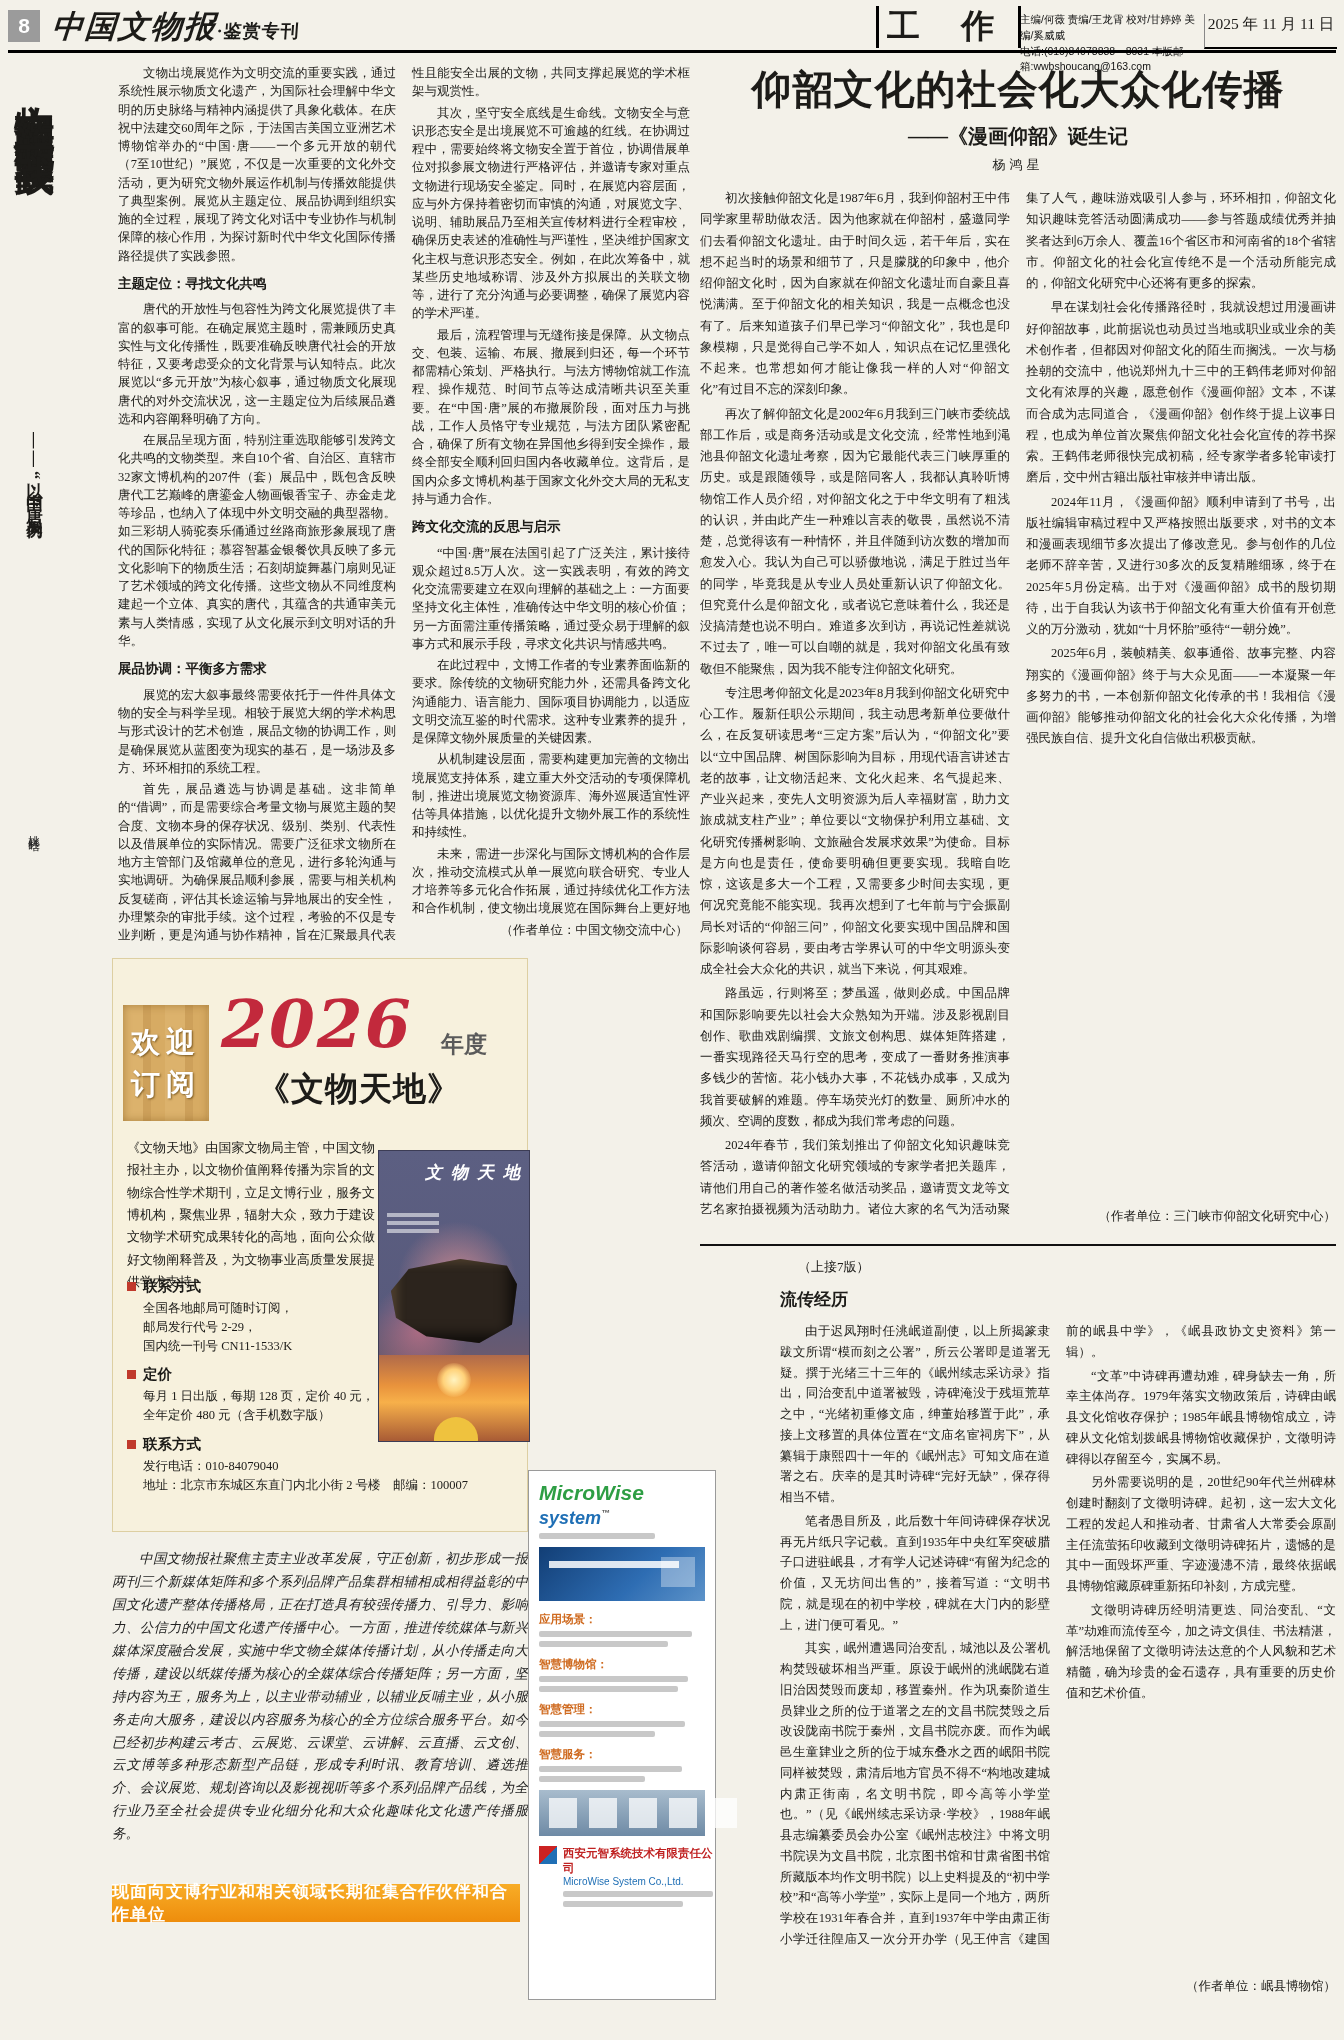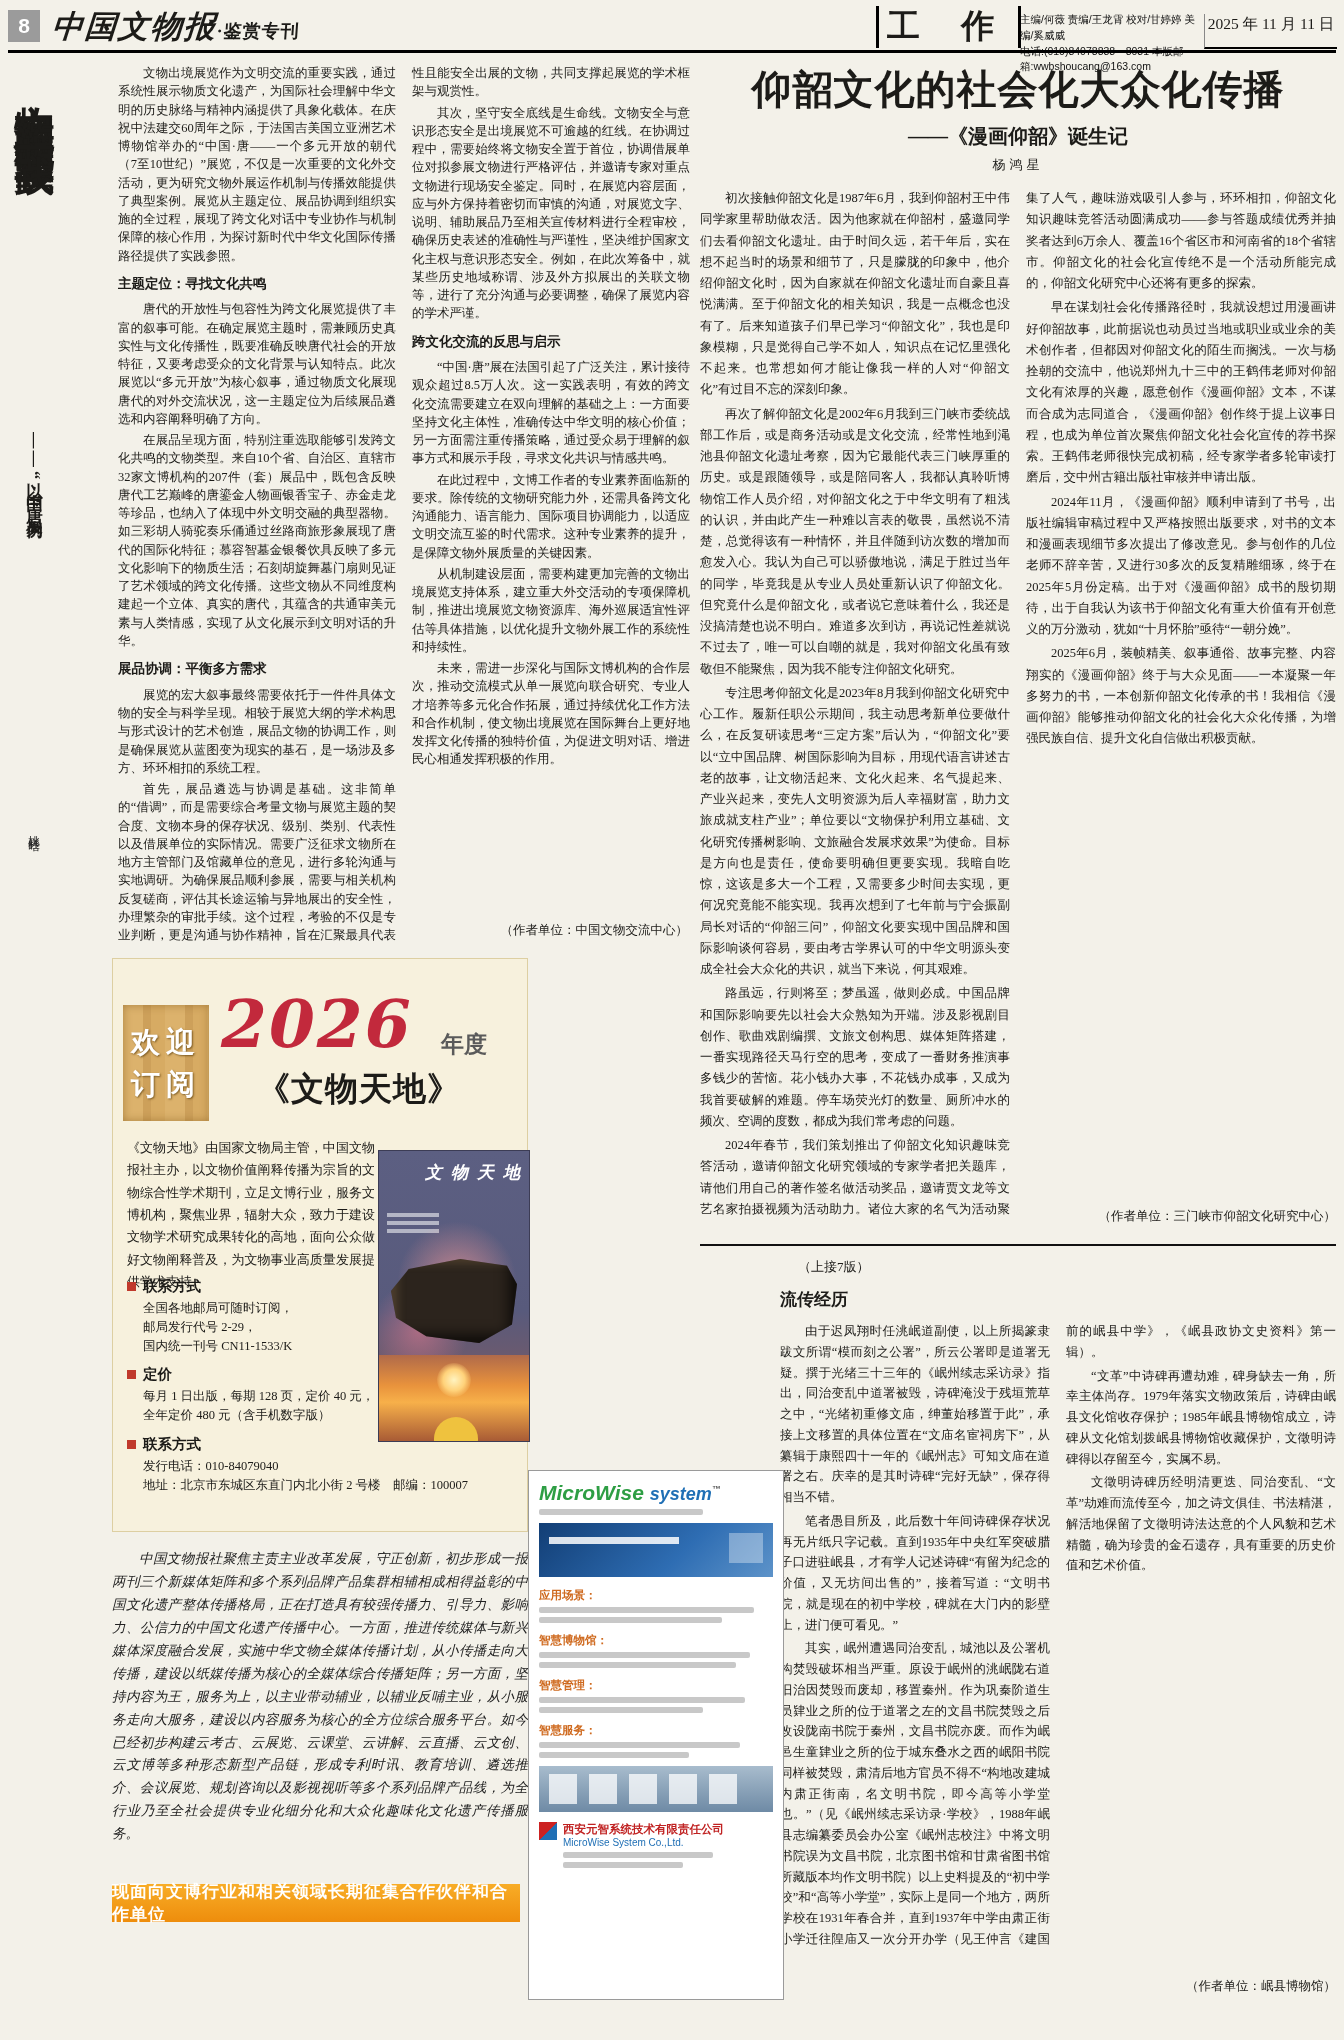--- a/index.html
+++ b/index.html
@@ -86,21 +86,21 @@
   .sq{display:inline-block;width:9px;height:9px;background:#c0392b;margin-right:7px;}
   .subsec .sl{font-size:12.5px;line-height:1.5;margin-left:16px;}
   
   .promo{position:absolute;left:112px;top:1548px;width:416px;font-size:13.5px;line-height:1.7;
          font-style:italic;text-align:justify;text-indent:2em;color:#222;}
   .banner{position:absolute;left:112px;top:1884px;width:408px;height:38px;
           background:linear-gradient(180deg,#f8ad27,#ee8d0c);color:#fff;font-weight:bold;
           font-family:"Liberation Sans",sans-serif;font-size:17px;letter-spacing:1px;
           display:flex;align-items:center;justify-content:center;}
   
-  .mw{position:absolute;left:528px;top:1470px;width:256px;height:530px;background:#fff;
+  .mw{position:absolute;left:528px;top:1470px;width:188px;height:530px;background:#fff;
       border:1px solid #9a9a9a;box-sizing:border-box;padding:10px;font-family:"Liberation Sans",sans-serif;}
   .mw-brand{font-style:italic;font-weight:bold;font-size:21px;color:#2e9e44;}
   .mw-brand .b2{color:#1f6fb5;font-size:18px;}
   .mw-brand sup{font-size:9px;color:#555;}
   .bar{height:6px;background:#c8c8c8;border-radius:2px;margin:4px 0;}
   .mw-banner{height:54px;margin:8px 0;background:linear-gradient(135deg,#123e75,#2e6db3 60%,#5d93c9);
              position:relative;overflow:hidden;}
   .mw-banner div{position:absolute;left:10px;top:14px;width:130px;height:7px;background:rgba(255,255,255,.85);}
   .mw-banner span{position:absolute;right:10px;top:10px;width:34px;height:30px;background:rgba(255,255,255,.35);}
   .mw-row{margin:7px 0;}
@@ -143,20 +143,21 @@
 
   <div class="left-body cols2">
   <p class="bpara">文物出境展览作为文明交流的重要实践，通过系统性展示物质文化遗产，为国际社会理解中华文明的历史脉络与精神内涵提供了具象化载体。在庆祝中法建交60周年之际，于法国吉美国立亚洲艺术博物馆举办的“中国·唐——一个多元开放的朝代（7至10世纪）”展览，不仅是一次重要的文化外交活动，更为研究文物外展运作机制与传播效能提供了典型案例。展览从主题定位、展品协调到组织实施的全过程，展现了跨文化对话中专业协作与机制保障的核心作用，为探讨新时代中华文化国际传播路径提供了实践参照。</p>
       <h4 class="subhead">主题定位：寻找文化共鸣</h4>
       <p class="bpara">唐代的开放性与包容性为跨文化展览提供了丰富的叙事可能。在确定展览主题时，需兼顾历史真实性与文化传播性，既要准确反映唐代社会的开放特征，又要考虑受众的文化背景与认知特点。此次展览以“多元开放”为核心叙事，通过物质文化展现唐代的对外交流状况，这一主题定位为后续展品遴选和内容阐释明确了方向。</p>
       <p class="bpara">在展品呈现方面，特别注重选取能够引发跨文化共鸣的文物类型。来自10个省、自治区、直辖市32家文博机构的207件（套）展品中，既包含反映唐代工艺巅峰的唐鎏金人物画银香宝子、赤金走龙等珍品，也纳入了体现中外文明交融的典型器物。如三彩胡人骑驼奏乐俑通过丝路商旅形象展现了唐代的国际化特征；慕容智墓金银餐饮具反映了多元文化影响下的物质生活；石刻胡旋舞墓门扇则见证了艺术领域的跨文化传播。这些文物从不同维度构建起一个立体、真实的唐代，其蕴含的共通审美元素与人类情感，实现了从文化展示到文明对话的升华。</p>
       <h4 class="subhead">展品协调：平衡多方需求</h4>
       <p class="bpara">展览的宏大叙事最终需要依托于一件件具体文物的安全与科学呈现。相较于展览大纲的学术构思与形式设计的艺术创造，展品文物的协调工作，则是确保展览从蓝图变为现实的基石，是一场涉及多方、环环相扣的系统工程。</p>
       <p class="bpara">首先，展品遴选与协调是基础。这非简单的“借调”，而是需要综合考量文物与展览主题的契合度、文物本身的保存状况、级别、类别、代表性以及借展单位的实际情况。需要广泛征求文物所在地方主管部门及馆藏单位的意见，进行多轮沟通与实地调研。为确保展品顺利参展，需要与相关机构反复磋商，评估其长途运输与异地展出的安全性，办理繁杂的审批手续。这个过程，考验的不仅是专业判断，更是沟通与协作精神，旨在汇聚最具代表性且能安全出展的文物，共同支撑起展览的学术框架与观赏性。</p>
       <p class="bpara">其次，坚守安全底线是生命线。文物安全与意识形态安全是出境展览不可逾越的红线。在协调过程中，需要始终将文物安全置于首位，协调借展单位对拟参展文物进行严格评估，并邀请专家对重点文物进行现场安全鉴定。同时，在展览内容层面，应与外方保持着密切而审慎的沟通，对展览文字、说明、辅助展品乃至相关宣传材料进行全程审校，确保历史表述的准确性与严谨性，坚决维护国家文化主权与意识形态安全。例如，在此次筹备中，就某些历史地域称谓、涉及外方拟展出的关联文物等，进行了充分沟通与必要调整，确保了展览内容的学术严谨。</p>
+      <p class="bpara">最后，流程管理与无缝衔接是保障。从文物点交、包装、运输、布展、撤展到归还，每一个环节都需精心策划、严格执行。与法方博物馆就工作流程、操作规范、时间节点等达成清晰共识至关重要。在“中国·唐”展的布撤展阶段，面对压力与挑战，工作人员恪守专业规范，与法方团队紧密配合，确保了所有文物在异国他乡得到安全操作，最终全部安全顺利回归国内各收藏单位。这背后，是国内众多文博机构基于国家文化外交大局的无私支持与通力合作。</p>
       <h4 class="subhead">跨文化交流的反思与启示</h4>
       <p class="bpara">“中国·唐”展在法国引起了广泛关注，累计接待观众超过8.5万人次。这一实践表明，有效的跨文化交流需要建立在双向理解的基础之上：一方面要坚持文化主体性，准确传达中华文明的核心价值；另一方面需注重传播策略，通过受众易于理解的叙事方式和展示手段，寻求文化共识与情感共鸣。</p>
       <p class="bpara">在此过程中，文博工作者的专业素养面临新的要求。除传统的文物研究能力外，还需具备跨文化沟通能力、语言能力、国际项目协调能力，以适应文明交流互鉴的时代需求。这种专业素养的提升，是保障文物外展质量的关键因素。</p>
       <p class="bpara">从机制建设层面，需要构建更加完善的文物出境展览支持体系，建立重大外交活动的专项保障机制，推进出境展览文物资源库、海外巡展适宜性评估等具体措施，以优化提升文物外展工作的系统性和持续性。</p>
       <p class="bpara">未来，需进一步深化与国际文博机构的合作层次，推动交流模式从单一展览向联合研究、专业人才培养等多元化合作拓展，通过持续优化工作方法和合作机制，使文物出境展览在国际舞台上更好地发挥文化传播的独特价值，为促进文明对话、增进民心相通发挥积极的作用。</p>
     </div>
   <div style="position:absolute;left:400px;top:922px;width:288px;text-align:right;font-size:12.5px;">（作者单位：中国文物交流中心）</div>
 
   <div class="r-head">
     <div class="r-title">仰韶文化的社会化大众化传播</div>
@@ -178,20 +179,21 @@
   <div class="midrule"></div>
 
   <div class="cont">
     <div class="jumpnote">（上接7版）</div>
     <div class="cont-head">流传经历</div>
     <div class="cont-body cols2">
         <p class="bpara">由于迟凤翔时任洮岷道副使，以上所揭篆隶跋文所谓“模而刻之公署”，所云公署即是道署无疑。撰于光绪三十三年的《岷州续志采访录》指出，同治变乱中道署被毁，诗碑淹没于残垣荒草之中，“光绪初重修文庙，绅董始移置于此”，承接上文移置的具体位置在“文庙名宦祠房下”，从纂辑于康熙四十一年的《岷州志》可知文庙在道署之右。庆幸的是其时诗碑“完好无缺”，保存得相当不错。</p>
         <p class="bpara">笔者愚目所及，此后数十年间诗碑保存状况再无片纸只字记载。直到1935年中央红军突破腊子口进驻岷县，才有学人记述诗碑“有留为纪念的价值，又无坊间出售的”，接着写道：“文明书院，就是现在的初中学校，碑就在大门内的影壁上，进门便可看见。”</p>
         <p class="bpara">其实，岷州遭遇同治变乱，城池以及公署机构焚毁破坏相当严重。原设于岷州的洮岷陇右道旧治因焚毁而废却，移置秦州。作为巩秦阶道生员肄业之所的位于道署之左的文昌书院焚毁之后改设陇南书院于秦州，文昌书院亦废。而作为岷邑生童肄业之所的位于城东叠水之西的岷阳书院同样被焚毁，肃清后地方官员不得不“构地改建城内肃正街南，名文明书院，即今高等小学堂也。”（见《岷州续志采访录·学校》，1988年岷县志编纂委员会办公室《岷州志校注》中将文明书院误为文昌书院，北京图书馆和甘肃省图书馆所藏版本均作文明书院）以上史料提及的“初中学校”和“高等小学堂”，实际上是同一个地方，两所学校在1931年春合并，直到1937年中学由肃正街小学迁往隍庙又一次分开办学（见王仲言《建国前的岷县中学》，《岷县政协文史资料》第一辑）。</p>
         <p class="bpara">“文革”中诗碑再遭劫难，碑身缺去一角，所幸主体尚存。1979年落实文物政策后，诗碑由岷县文化馆收存保护；1985年岷县博物馆成立，诗碑从文化馆划拨岷县博物馆收藏保护，文徵明诗碑得以存留至今，实属不易。</p>
+        <p class="bpara">另外需要说明的是，20世纪90年代兰州碑林创建时翻刻了文徵明诗碑。起初，这一宏大文化工程的发起人和推动者、甘肃省人大常委会原副主任流萤拓印收藏到文徵明诗碑拓片，遗憾的是其中一面毁坏严重、字迹漫漶不清，最终依据岷县博物馆藏原碑重新拓印补刻，方成完璧。</p>
         <p class="bpara">文徵明诗碑历经明清更迭、同治变乱、“文革”劫难而流传至今，加之诗文俱佳、书法精湛，解活地保留了文徵明诗法达意的个人风貌和艺术精髓，确为珍贵的金石遗存，具有重要的历史价值和艺术价值。</p>
       </div>
   </div>
   <div style="position:absolute;left:1050px;top:1978px;width:286px;text-align:right;font-size:12.5px;">（作者单位：岷县博物馆）</div>
 
   <div class="subad">
     <div class="badge">
       <span>欢迎</span>
       <span>订阅</span>
     </div>

